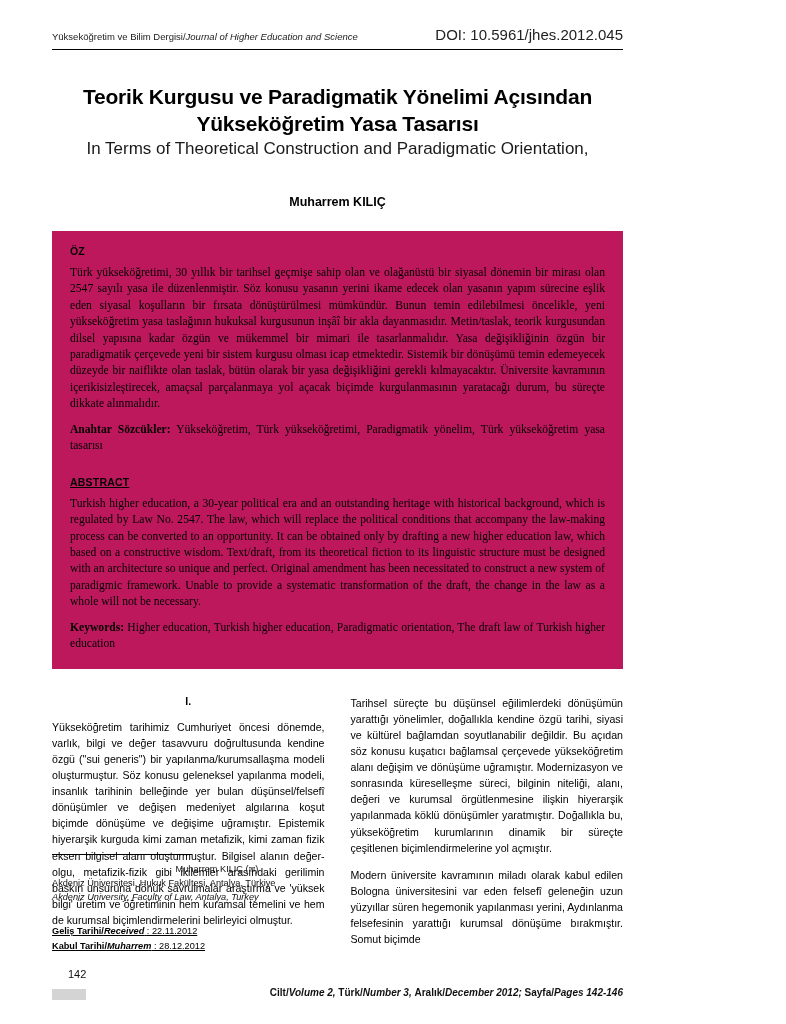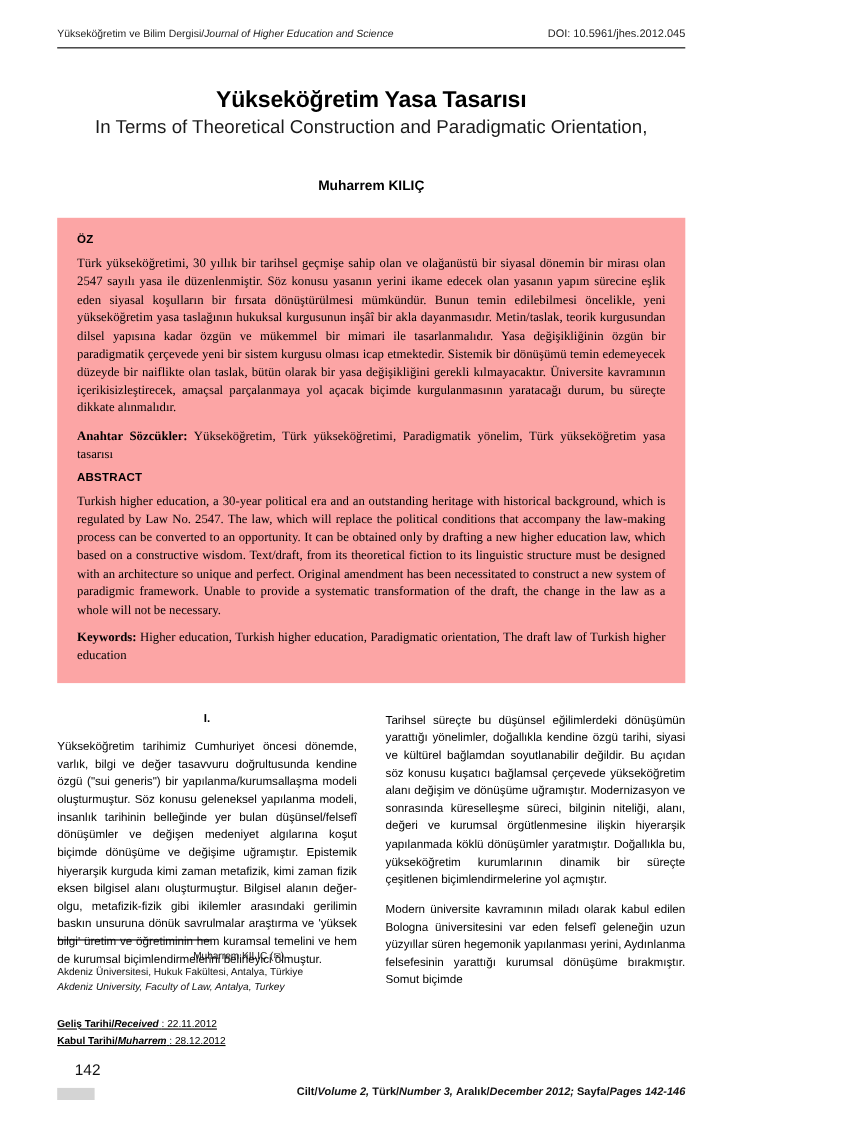--- a/index.html
+++ b/index.html
@@ -27,21 +27,21 @@
   .runhead {
     display: flex;
     justify-content: space-between;
     align-items: baseline;
     font-family: "Liberation Sans", sans-serif;
     font-size: 9.5px;
     color: #222;
     padding-bottom: 6px;
   }
   .runhead .left i { font-style: italic; }
-  .runhead .right { font-size: 10px; }
+  .runhead .right { font-size: 15px; }
   .rule {
     border-top: 1px solid #000;
     margin: 0 0 0 0;
   }
 
   
   .title-tr {
     text-align: center;
     font-family: "Liberation Sans", sans-serif;
     font-weight: bold;
@@ -62,31 +62,31 @@
     text-align: center;
     font-family: "Liberation Sans", sans-serif;
     font-weight: bold;
     font-size: 12.5px;
     margin-top: 34px;
     margin-bottom: 22px;
   }
 
   
   .abs-box {
-    background: #fca5a5;
+    background: #be185d;
     padding: 14px 18px 16px 18px;
   }
   .abs-head {
     font-family: "Liberation Sans", sans-serif;
     font-weight: bold;
     font-size: 10.5px;
     letter-spacing: 0.2px;
     margin-bottom: 8px;
   }
-  .abs-head.second { margin-top: 6px; }
+  .abs-head.second { margin-top: 21px; text-decoration: underline; }
   .abs-p {
     font-size: 11.6px;
     line-height: 1.42;
     text-align: justify;
     margin: 0;
   }
   .kw {
     font-size: 11.6px;
     line-height: 1.42;
     text-align: justify;
@@ -150,21 +150,21 @@
     line-height: 1;
     vertical-align: middle;
   }
 
   
   .pagenum {
     position: absolute;
     left: 68px;
     bottom: 44px;
     font-family: "Liberation Sans", sans-serif;
-    font-size: 14px;
+    font-size: 11px;
     font-weight: normal;
     color: #111;
   }
   .pagetab {
     position: absolute;
     left: 52px;
     bottom: 24px;
     width: 34px;
     height: 11px;
     background: #d4d4d4;
@@ -185,20 +185,21 @@
 
 <div class="page">
 
   <div class="runhead">
     <div class="left"><span>Yükseköğretim ve Bilim Dergisi/</span><i>Journal of Higher Education and Science</i></div>
     <div class="right">DOI: 10.5961/jhes.2012.045</div>
   </div>
   <div class="rule"></div>
 
   <div class="title-tr">
+    <div>Teorik Kurgusu ve Paradigmatik Yönelimi Açısından</div>
     <div>Yükseköğretim Yasa Tasarısı</div>
   </div>
   <div class="title-en">
     <div>In Terms of Theoretical Construction and Paradigmatic Orientation,</div>
   </div>
 
   <div class="author">Muharrem KILIÇ</div>
 
   <div class="abs-box">
     <div class="abs-head">ÖZ</div>

